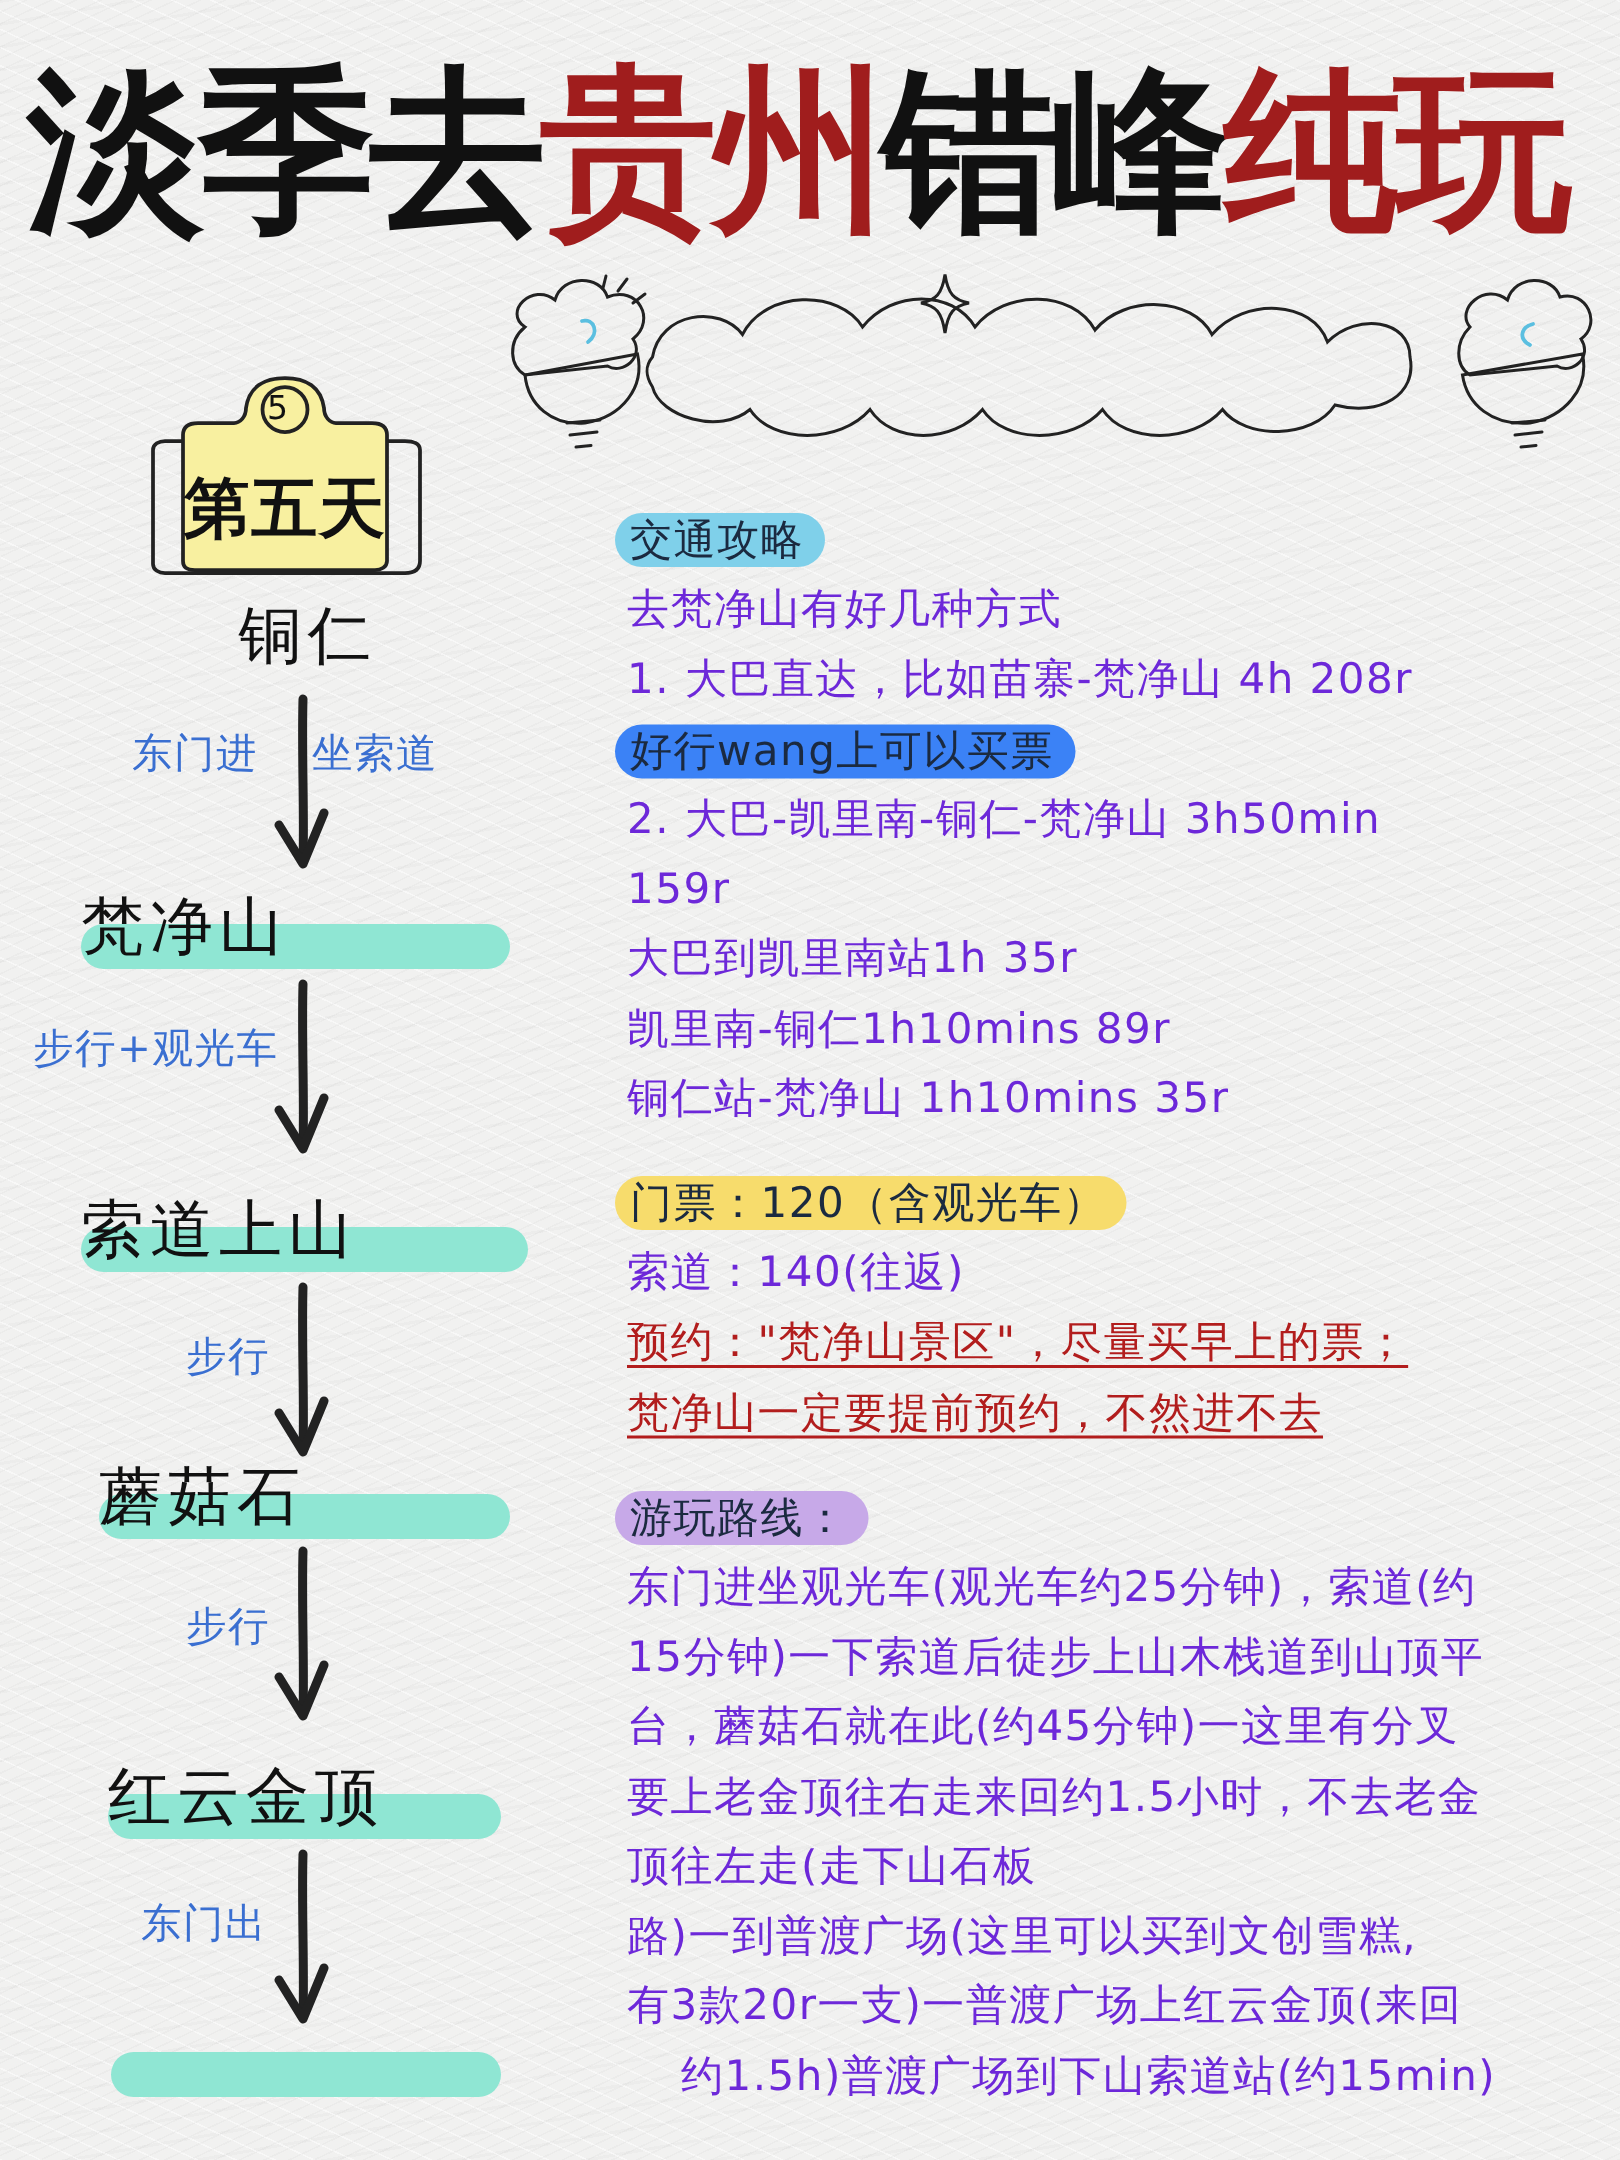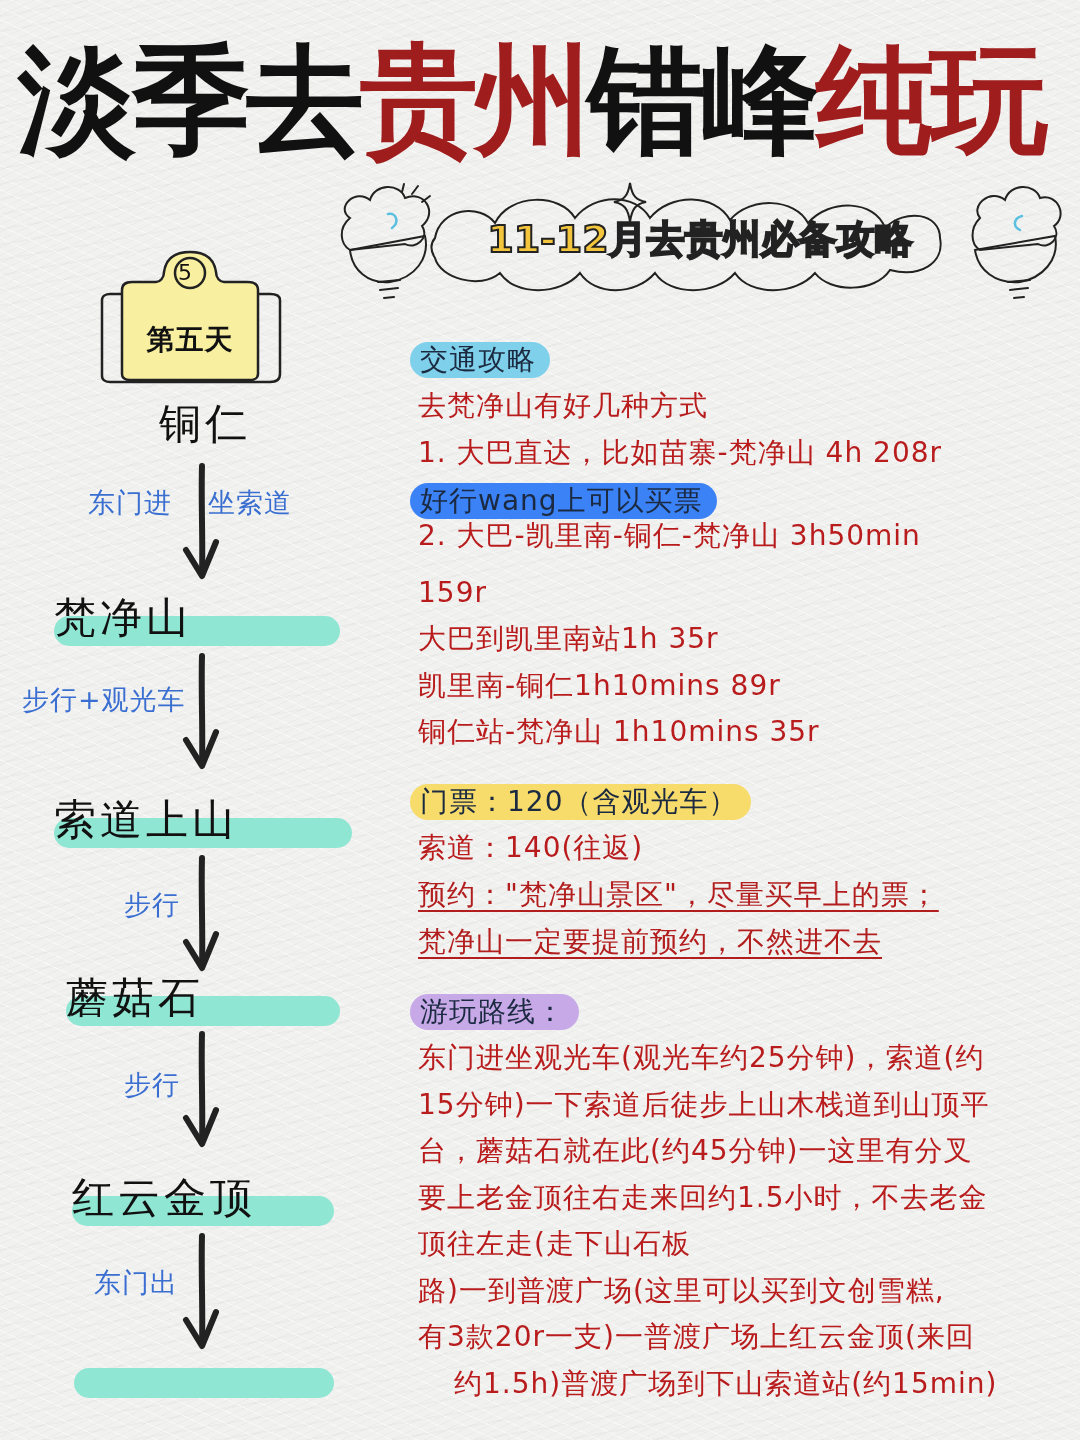--- a/index.html
+++ b/index.html
@@ -65,21 +65,21 @@
       text-align: center;
       font-size: 22px; line-height: 30px;
       color: #111;
     }
     .day-label {
       position: absolute;
       left: 26px; top: 70px;
       width: 140px;
       text-align: center;
       font-weight: bold;
-      font-size: 28px;
+      font-size: 44px;
       line-height: 44px;
       color: #111;
       letter-spacing: 1px;
     }
 
     
     .stop {
       position: absolute;
       height: 60px;
     }
@@ -126,21 +126,21 @@
     .content {
       position: absolute;
       left: 410px; top: 340px;
       width: 660px;
     }
     .line {
       position: absolute;
       left: 8px;
       font-size: 28px;
       line-height: 40px;
-      color: #b91c1c;
+      color: #6d28d9;
       white-space: nowrap;
       letter-spacing: 1px;
     }
     .pill {
       position: absolute;
       left: 0;
       height: 36px;
       padding: 0 14px 0 10px;
       border-radius: 18px;
       font-size: 28px;
@@ -182,21 +182,20 @@
 
     <path d="M300 5 C302 18 306 22 316 24 C306 26 302 30 300 44 C298 30 294 26 284 24 C294 22 298 18 300 5 Z"></path>
 
     <g>
       <path d="M650 40 C640 28 660 10 675 22 C680 5 705 5 710 20 C728 15 738 38 724 48 C732 60 718 72 708 66 L650 72 C640 66 640 50 650 40 Z"></path>
       <path d="M645 72 L725 58 C730 82 712 100 690 104 C665 106 648 92 645 72 Z"></path>
       <path d="M678 104 L700 102 M680 112 L698 110 M684 120 L694 119"></path>
       <path d="M692 38 C684 40 682 48 690 52" stroke="#5bbfe0" stroke-width="2.5"></path>
     </g>
   </svg>
-  <div class="banner-text">11-12月去贵州必备攻略</div>
 </div>
 
 <div class="day-badge">
   <svg width="192" height="136" viewBox="0 0 192 136" fill="none" stroke="#222" stroke-width="2.5" stroke-linecap="round">
 
     <path d="M8 52 L8 128 C8 132 12 134 16 134 L176 134 C182 134 186 132 186 126 L186 52 C186 48 182 46 176 46 L16 46 C12 46 8 48 8 52 Z"></path>
 
     <path d="M28 42 C28 36 32 34 38 34 L62 34 C66 34 70 30 70 24 C72 10 82 4 96 4 C110 4 120 10 122 24 C122 30 126 34 130 34 L154 34 C160 34 164 36 164 42 L164 126 C164 130 160 132 156 132 L36 132 C30 132 28 130 28 126 Z" fill="#f8f0a0"></path>
 
     <circle cx="96" cy="25" r="15" fill="none"></circle>
@@ -271,21 +270,21 @@
 <div class="stop" style="left:74px; top:1338px; width:260px;">
   <div class="bar"></div>
 </div>
 
 <div class="content">
 
   <div class="pill pill-blue" style="top:2px;">交通攻略</div>
   <div class="line" style="top:46px;">去梵净山有好几种方式</div>
   <div class="line" style="top:93px;">1. 大巴直达，比如苗寨-梵净山 4h 208r</div>
   <div class="pill pill-pink" style="top:143px;">好行wang上可以买票</div>
-  <div class="line" style="top:176px;">2. 大巴-凯里南-铜仁-梵净山 3h50min</div>
+  <div class="line" style="top:186px;">2. 大巴-凯里南-铜仁-梵净山 3h50min</div>
   <div class="line" style="top:233px;">159r</div>
   <div class="line" style="top:279px;">大巴到凯里南站1h 35r</div>
   <div class="line" style="top:326px;">凯里南-铜仁1h10mins 89r</div>
   <div class="line" style="top:372px;">铜仁站-梵净山 1h10mins 35r</div>
 
   <div class="pill pill-yellow" style="top:444px;">门票：120（含观光车）</div>
   <div class="line" style="top:488px;">索道：140(往返)</div>
   <div class="line warn" style="top:535px;">预约："梵净山景区"，尽量买早上的票；</div>
   <div class="line warn" style="top:582px;">梵净山一定要提前预约，不然进不去</div>
 

